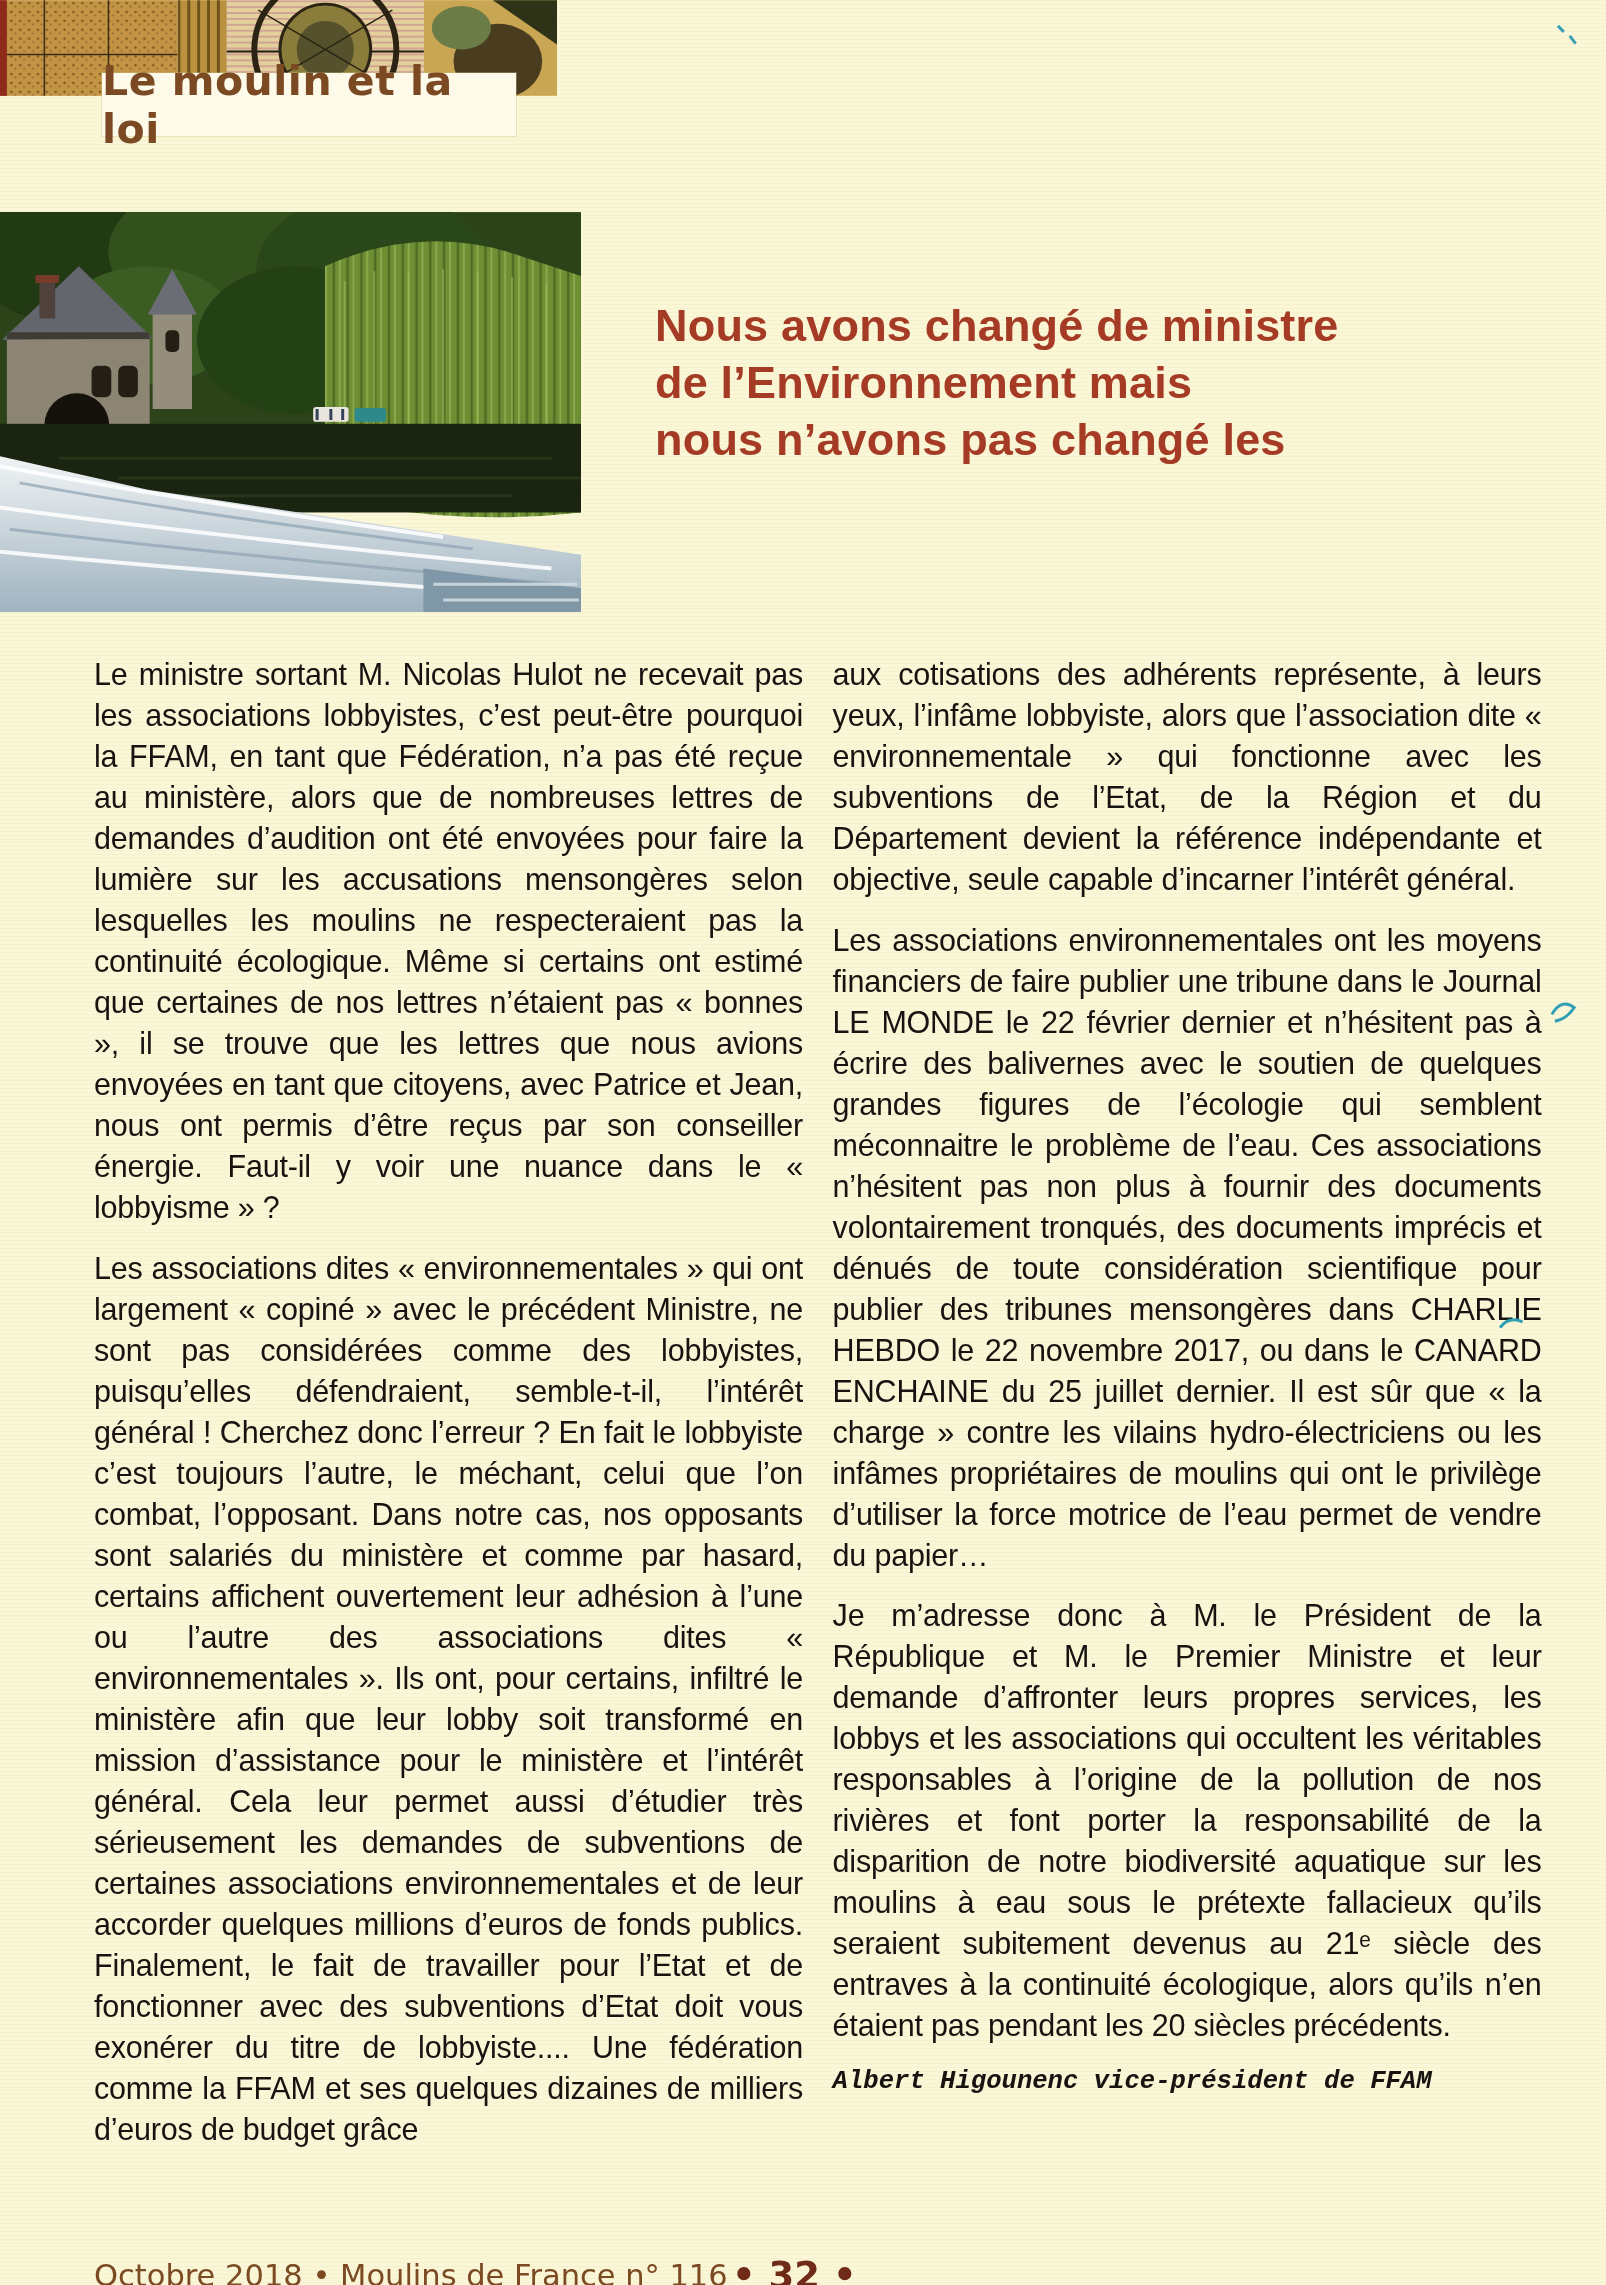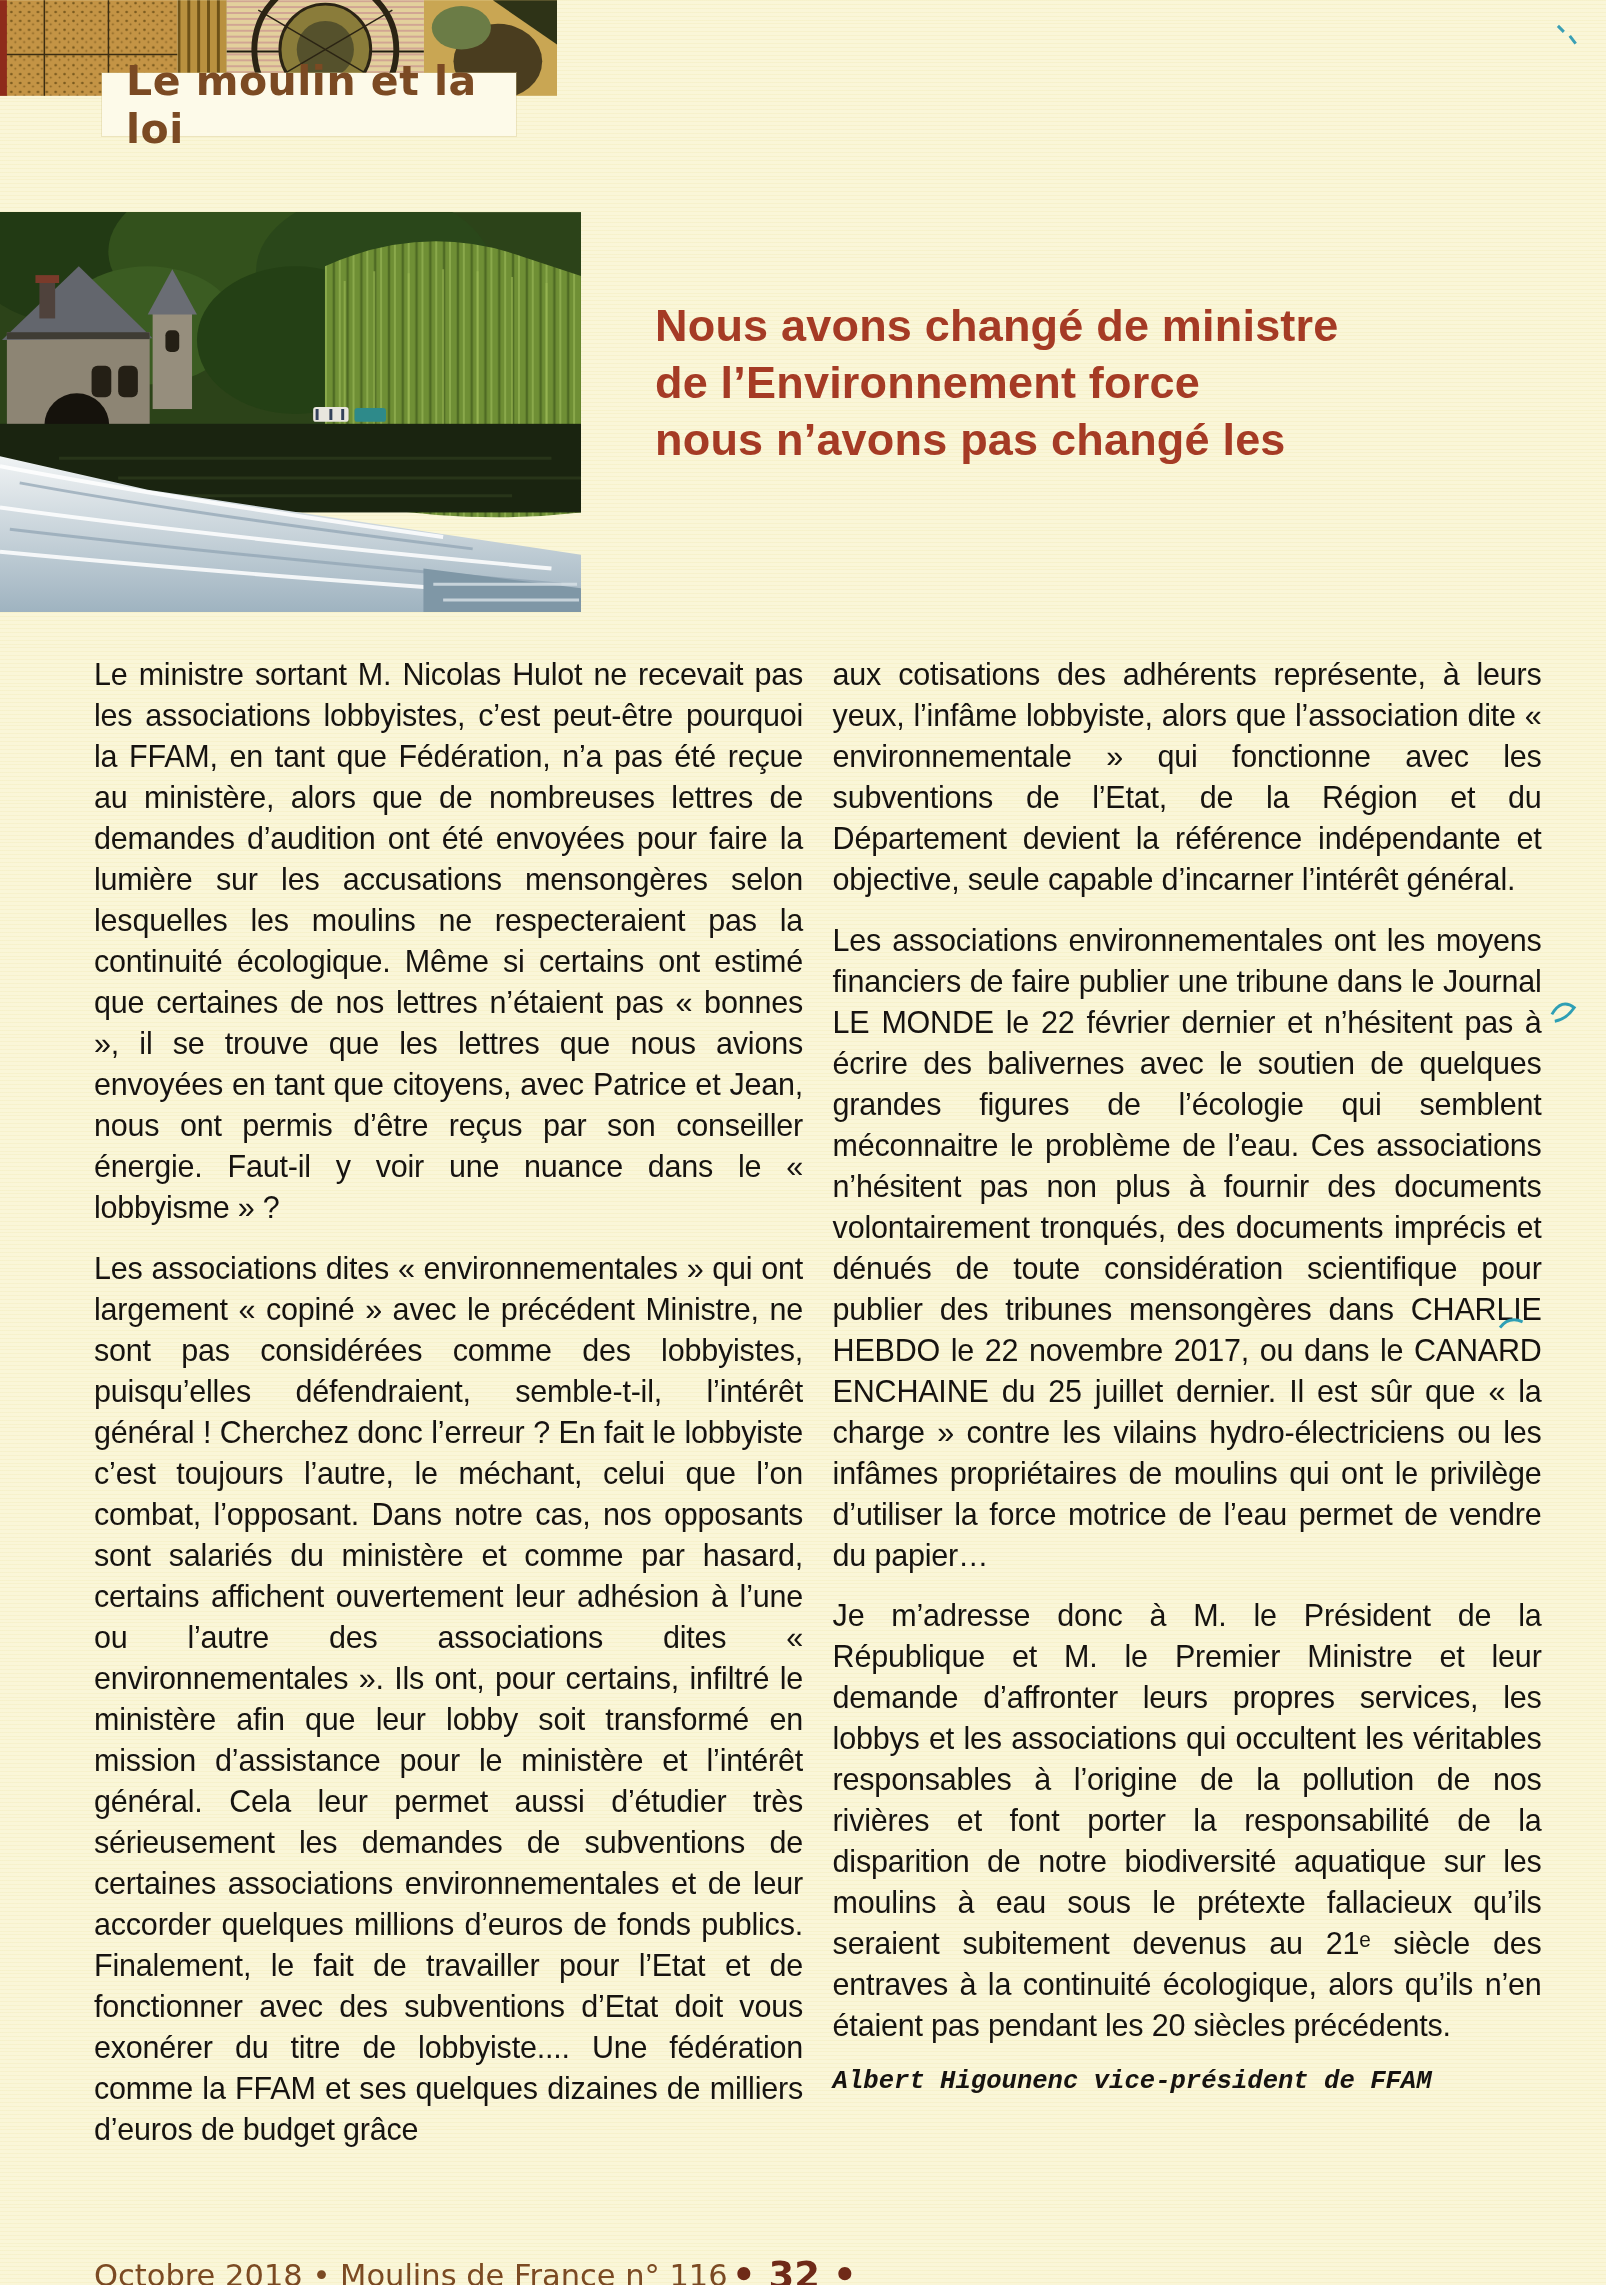--- a/index.html
+++ b/index.html
@@ -18,21 +18,20 @@
   .title-box{
     position:absolute;left:102px;top:73px;width:414px;height:63px;
     background:#FDFAE9;
     display:flex;align-items:center;justify-content:center;
     box-shadow:0 0 0 1px rgba(210,195,140,.35);
   }
   .title-box span{
     font-family:"DejaVu Sans",sans-serif;
     font-size:41px;font-weight:bold;letter-spacing:0.5px;
     color:var(--brown,#7B4A23);
-    padding-left:24px;
   }
   
   .photo{position:absolute;left:0;top:212px;width:581px;height:400px;}
   .photo svg{display:block;}
   
   .headline{
     position:absolute;left:655px;top:297px;width:788px;
     font-size:45px;line-height:57px;font-weight:bold;
     color:var(--headline_red,#A53B25);
     letter-spacing:0.2px;
@@ -165,21 +164,21 @@
       <path d="M0,258 Q180,292 450,330 M0,300 Q220,330 560,362 M0,345 Q240,368 590,392" stroke="#FFFFFF" stroke-width="4" fill="none" opacity=".85"></path>
       <path d="M20,275 Q200,308 480,342 M10,322 Q230,348 570,378" stroke="#8FA3B2" stroke-width="3" fill="none" opacity=".7"></path>
 
       <polygon points="430,362 590,382 590,406 430,406" fill="#7F97A6"></polygon>
       <path d="M440,378 H586 M450,394 H588" stroke="#D9E2E8" stroke-width="3" opacity=".8"></path>
     </svg>
   </div>
 
   <div class="headline">
     <div>Nous avons changé de ministre</div>
-    <div>de l’Environnement force</div>
+    <div>de l’Environnement mais</div>
     <div>nous n’avons pas changé les</div>
   </div>
 
   <div class="columns">
     <div class="col">
       <p>Le ministre sortant M. Nicolas Hulot ne recevait pas les associations lobbyistes, c’est peut-être pourquoi la FFAM, en tant que Fédération, n’a pas été reçue au ministère, alors que de nombreuses lettres de demandes d’audition ont été envoyées pour faire la lumière sur les accusations mensongères selon lesquelles les moulins ne respecteraient pas la continuité écologique. Même si certains ont estimé que certaines de nos lettres n’étaient pas « bonnes », il se trouve que les lettres que nous avions envoyées en tant que citoyens, avec Patrice et Jean, nous ont permis d’être reçus par son conseiller énergie. Faut-il y voir une nuance dans le « lobbyisme » ?</p>
       <p>Les associations dites « environnementales » qui ont largement « copiné » avec le précédent Ministre, ne sont pas considérées comme des lobbyistes, puisqu’elles défendraient, semble-t-il, l’intérêt général ! Cherchez donc l’erreur ? En fait le lobbyiste c’est toujours l’autre, le méchant, celui que l’on combat, l’opposant. Dans notre cas, nos opposants sont salariés du ministère et comme par hasard, certains affichent ouvertement leur adhésion à l’une ou l’autre des associations dites « environnementales ». Ils ont, pour certains, infiltré le ministère afin que leur lobby soit transformé en mission d’assistance pour le ministère et l’intérêt général. Cela leur permet aussi d’étudier très sérieusement les demandes de subventions de certaines associations environnementales et de leur accorder quelques millions d’euros de fonds publics. Finalement, le fait de travailler pour l’Etat et de fonctionner avec des subventions d’Etat doit vous exonérer du titre de lobbyiste.... Une fédération comme la FFAM et ses quelques dizaines de milliers d’euros de budget grâce</p>
     </div>
     <div class="col">
       <p>aux cotisations des adhérents représente, à leurs yeux, l’infâme lobbyiste, alors que l’association dite « environnementale » qui fonctionne avec les subventions de l’Etat, de la Région et du Département devient la référence indépendante et objective, seule capable d’incarner l’intérêt général.</p>

